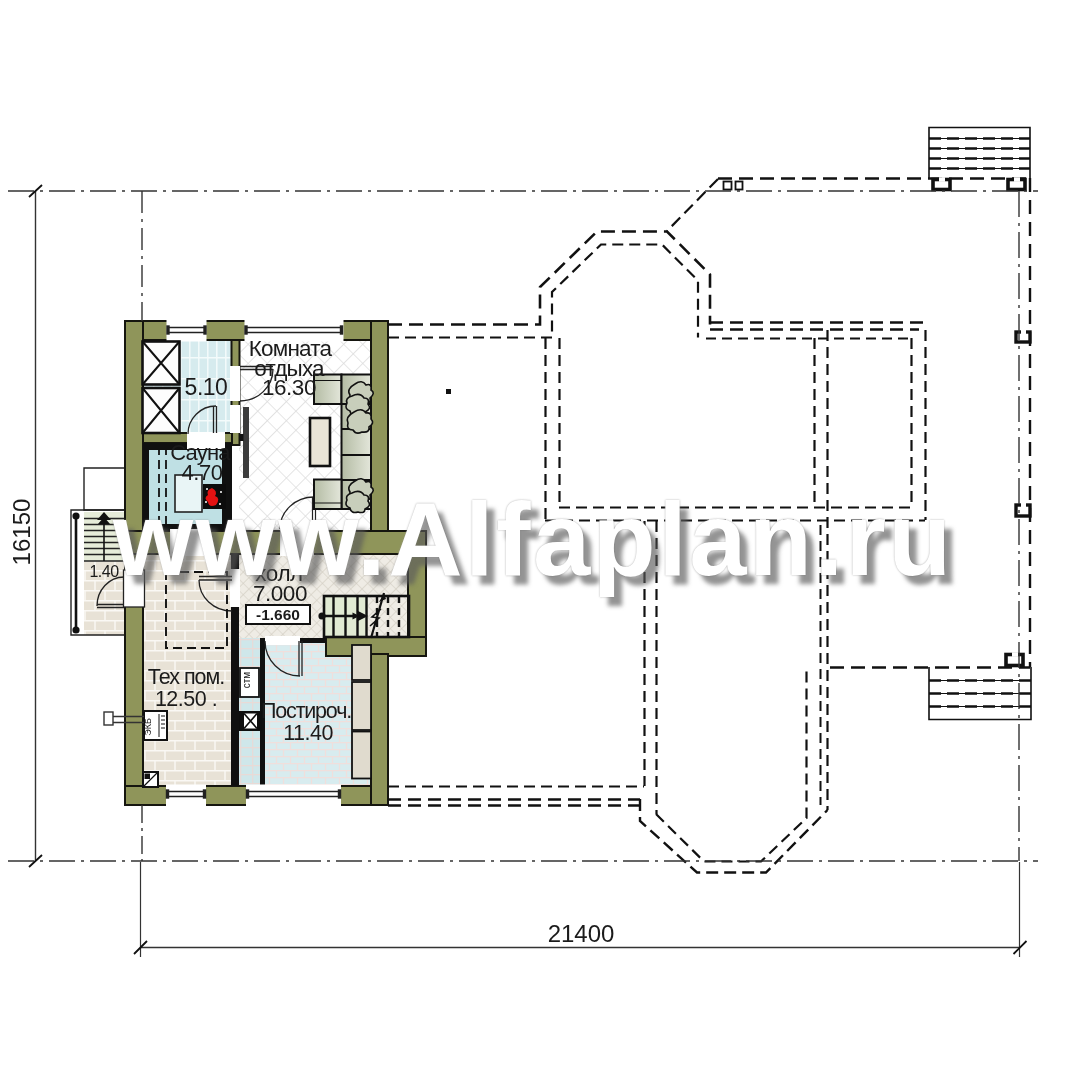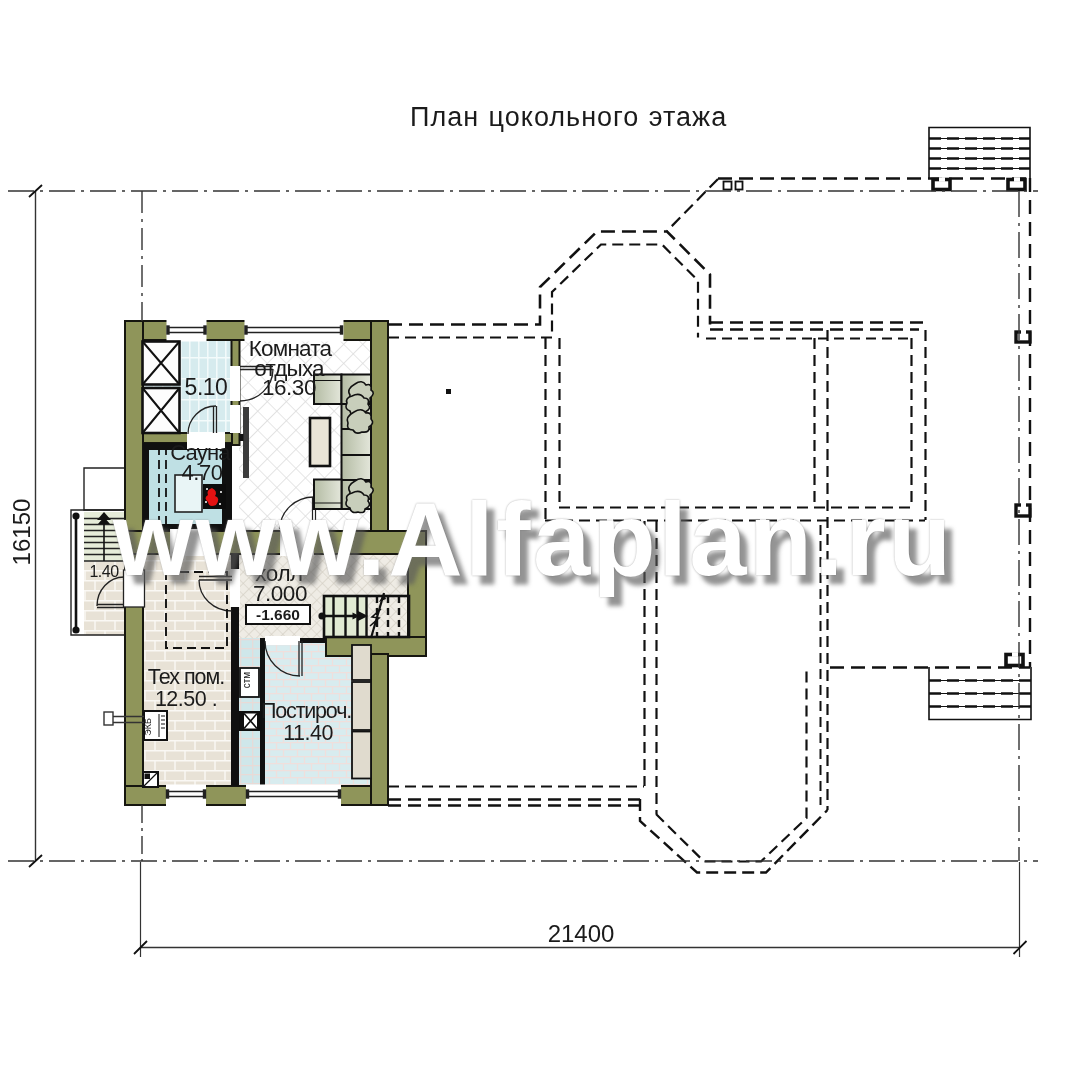--- a/index.html
+++ b/index.html
@@ -423,14 +423,13 @@
 <text x="151" y="727" font-size="9" text-anchor="middle" transform="rotate(-90 151 727)">ЭКБ</text>
 
 <text x="30" y="532" font-size="24" text-anchor="middle" transform="rotate(-90 30 532)">16150</text>
 
 <text x="581" y="942" font-size="24" text-anchor="middle">21400</text>
 </g>
 </svg>
 
 <div class="wm">www.Alfaplan.ru</div>
 
-<div class="title">План цокольного этажа</div>
 </div>
 
 </body></html>

